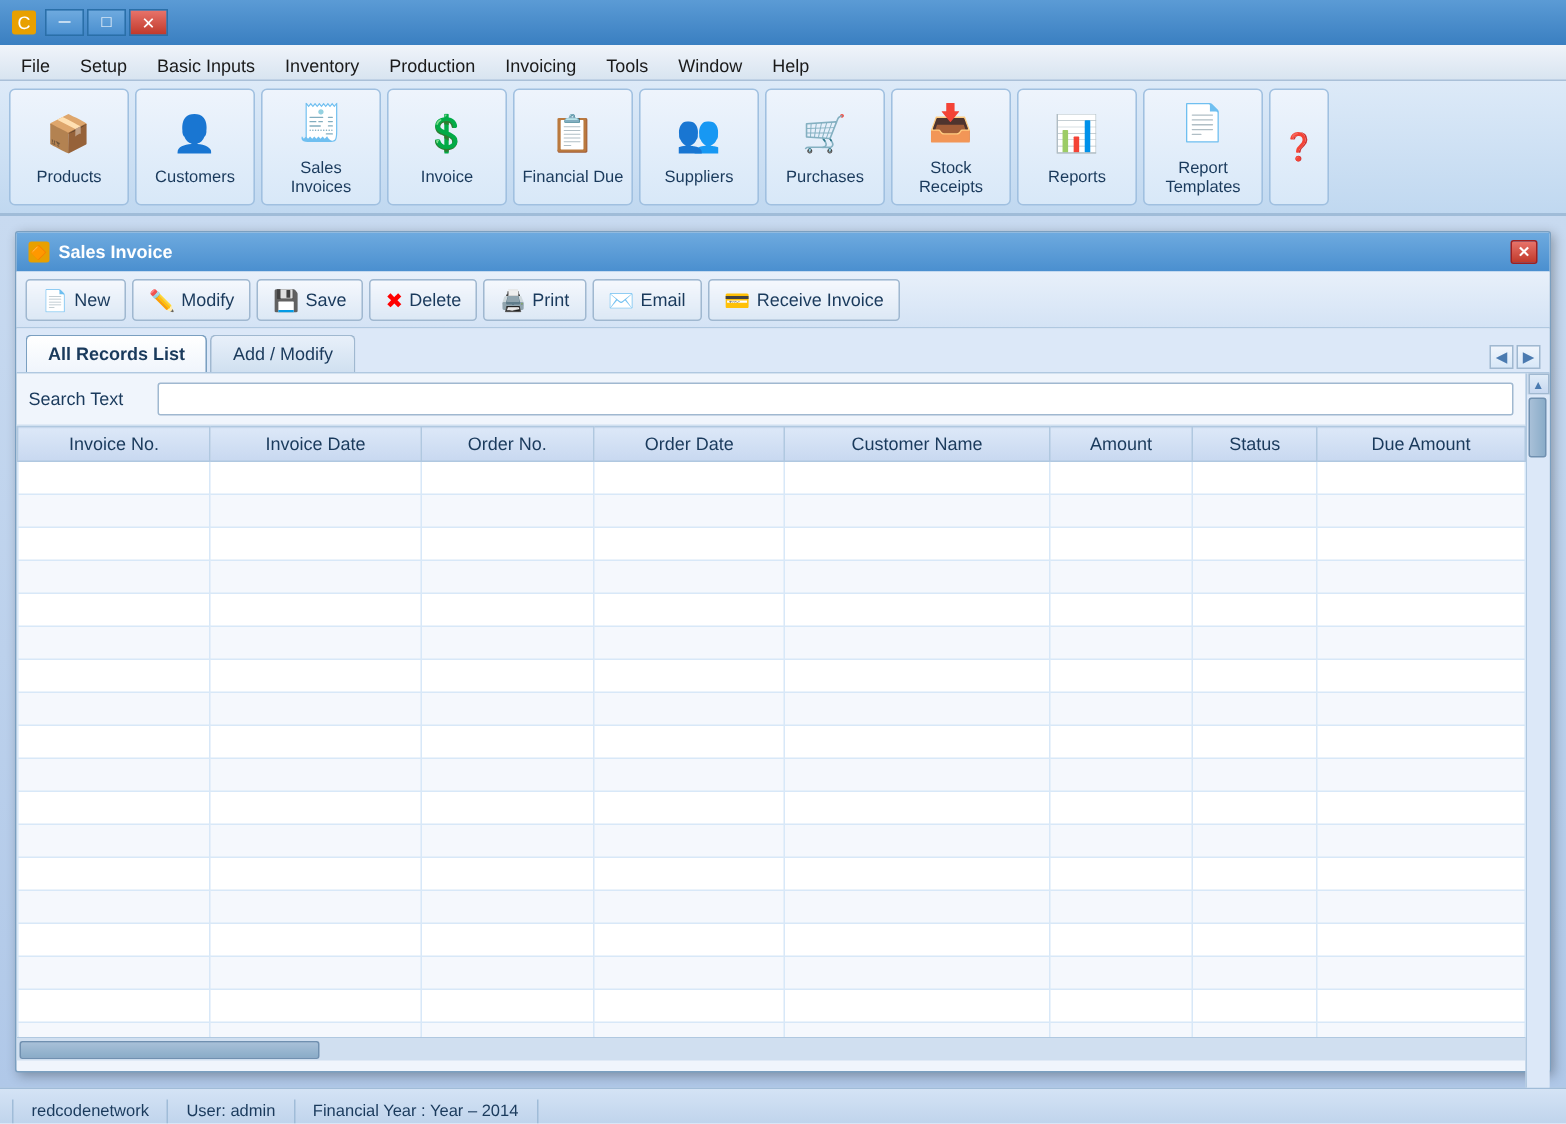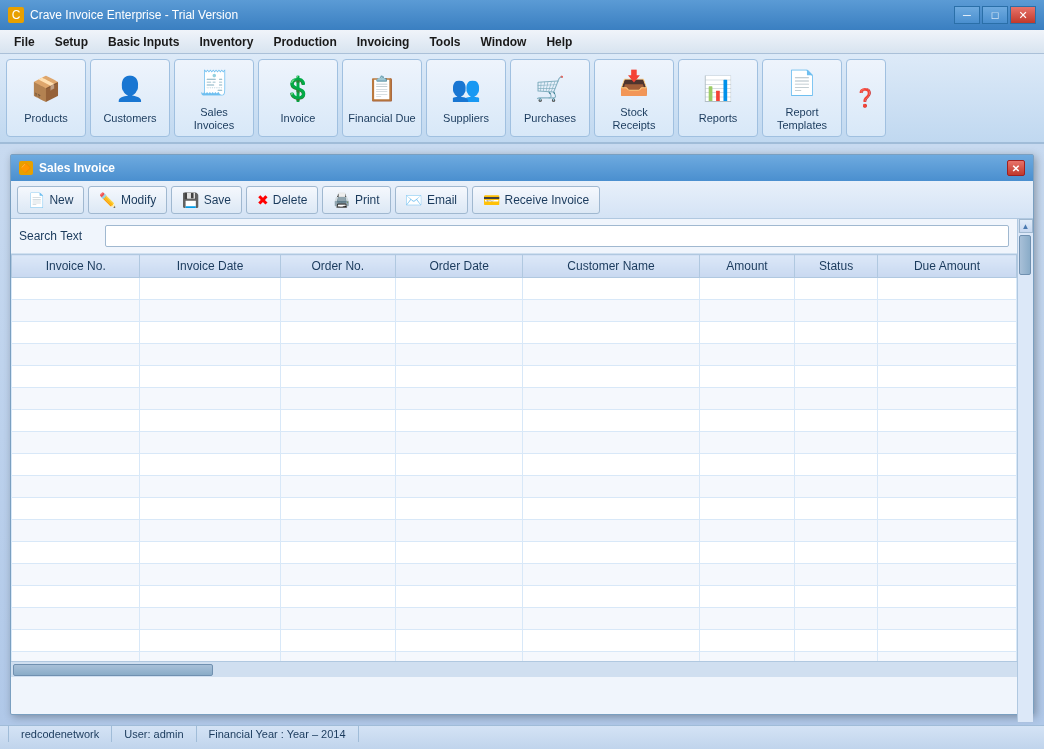--- a/index.html
+++ b/index.html
@@ -25,23 +25,22 @@
       display: flex; align-items: center; justify-content: center;
     }
     .title-bar-btn.close { background: linear-gradient(to bottom, #e8736a, #c0392b); }
 
     
     .menu-bar {
       height: 24px;
       background: linear-gradient(to bottom, #f0f4fa, #d8e4f0);
       border-bottom: 1px solid #aac0d8;
       display: flex;
-      align-items: center;
+      align-items: flex-end;
       padding: 0 4px;
-      font-weight: bold;
     }
     .menu-item {
       padding: 2px 10px;
       cursor: pointer;
       color: #1a1a1a;
       font-size: 12px;
       border-radius: 2px;
     }
 
     
@@ -242,21 +241,21 @@
       margin: 2px;
       border-radius: 2px;
     }
 
     
     .status-bar {
       height: 24px;
       background: linear-gradient(to bottom, #d4e3f5, #c0d4ec);
       border-top: 1px solid #a0bcd8;
       display: flex;
-      align-items: flex-start;
+      align-items: flex-end;
       padding: 0 8px;
       gap: 0;
     }
     .status-item {
       padding: 2px 12px;
       border-right: 1px solid #a0bcd8;
       color: #1a3a5c;
       font-size: 11px;
     }
     .status-item:first-child { border-left: 1px solid #a0bcd8; }
@@ -298,21 +297,20 @@
       overflow: hidden;
     }
   </style>
 </head>
 <body>
 
 <div class="title-bar">
   <div class="title-bar-icon">
     <span>C</span>
   </div>
-  <span class="title-bar-title">Crave Invoice Enterprise - Trial Version</span>
   <div class="title-bar-controls">
     <div class="title-bar-btn">─</div>
     <div class="title-bar-btn">□</div>
     <div class="title-bar-btn close">✕</div>
   </div>
 </div>
 
 <div class="menu-bar">
   <div class="menu-item">File</div>
   <div class="menu-item">Setup</div>
@@ -404,20 +402,28 @@
       <button class="inv-btn">
         <span class="inv-btn-icon">✉️</span>
         <span>Email</span>
       </button>
       <button class="inv-btn">
         <span class="inv-btn-icon">💳</span>
         <span>Receive Invoice</span>
       </button>
     </div>
 
+    <div class="tab-bar">
+      <div class="tab active">All Records List</div>
+      <div class="tab">Add / Modify</div>
+      <div class="tab-nav">
+        <div class="tab-nav-btn">◀</div>
+        <div class="tab-nav-btn">▶</div>
+      </div>
+    </div>
 
     <div class="content-with-scroll">
       <div class="content-main">
 
         <div class="search-area">
           <span class="search-label">Search Text</span>
           <input class="search-input" type="text" style="">
         </div>
 
         <div class="table-container">

